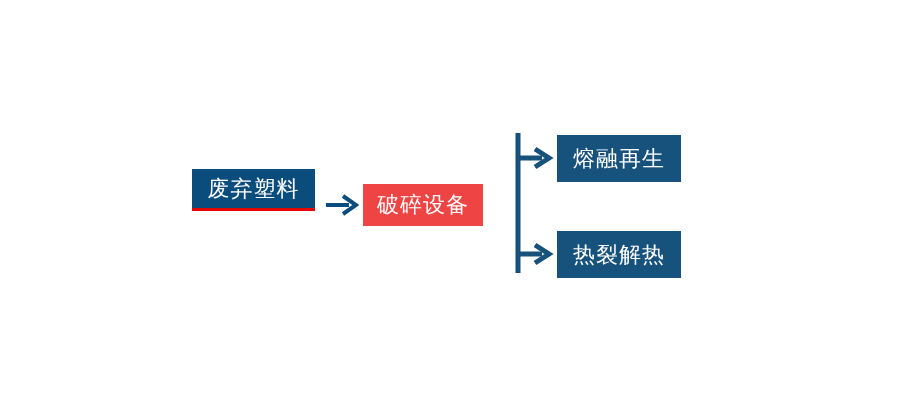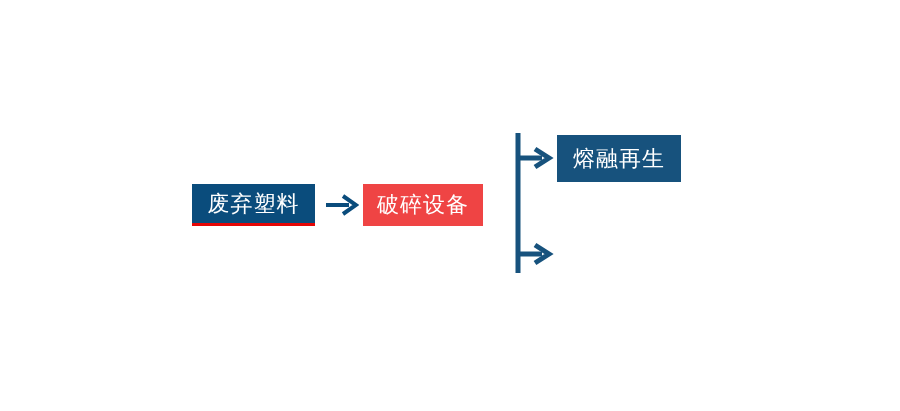--- a/index.html
+++ b/index.html
@@ -28,21 +28,21 @@
     box-sizing: border-box;
     color: #ffffff;
     letter-spacing: 1px;
     white-space: nowrap;
     line-height: 1;
   }
 
   
   .node-input {
     left: 192px;
-    top: 184px;
+    top: 169px;
     width: 123px;
     height: 42px;
     background: #0a4c7c;
     font-size: 22px;
     border-bottom: 3px solid #e50606;
   }
 
   
   .node-process {
     left: 363px;
@@ -112,14 +112,17 @@
 
       <path d="M10 126 L34 126" stroke="#17527d" stroke-width="5" fill="none" stroke-linecap="butt"></path>
       <path d="M27 117 L41 126 L27 135" stroke="#17527d" stroke-width="5" fill="none" stroke-linejoin="miter" stroke-linecap="butt"></path>
     </svg>
   </div>
 
   <div class="node node-output node-output-top">
     <span>熔融再生</span>
   </div>
 
+  <div class="node node-output node-output-bottom">
+    <span>热裂解热</span>
+  </div>
 
 </div>
 
 </body></html>

